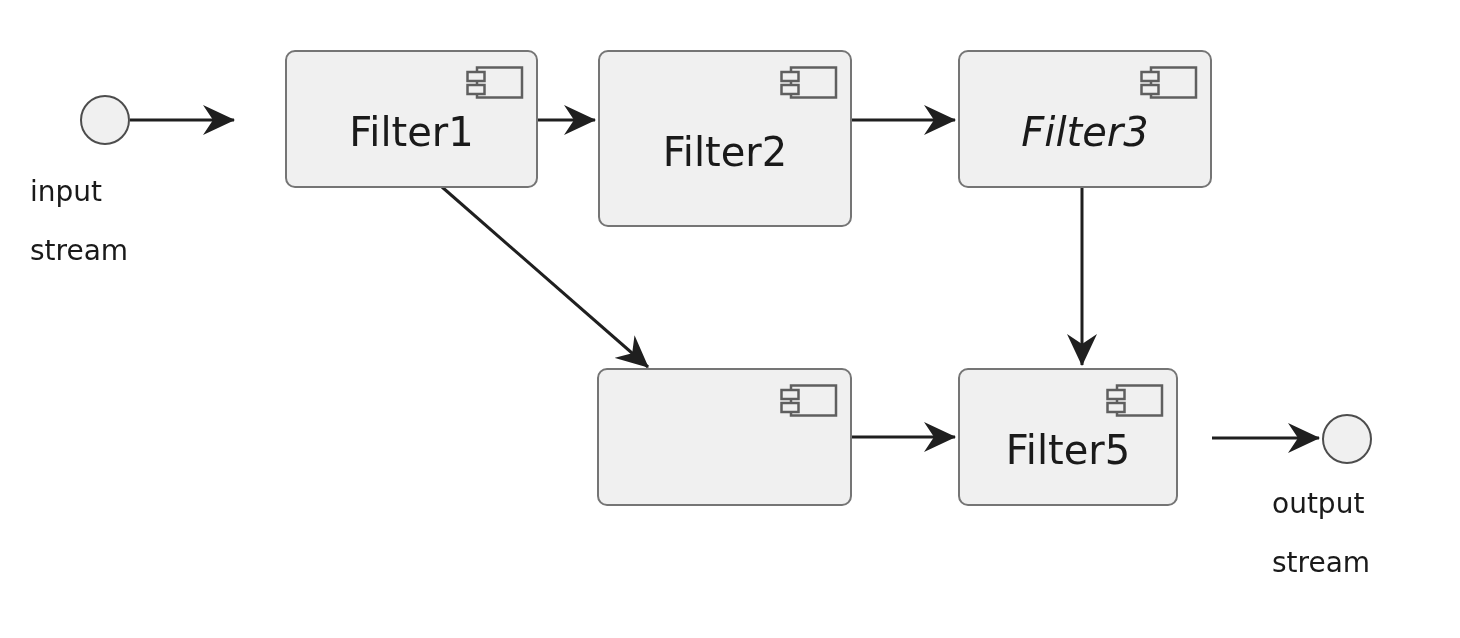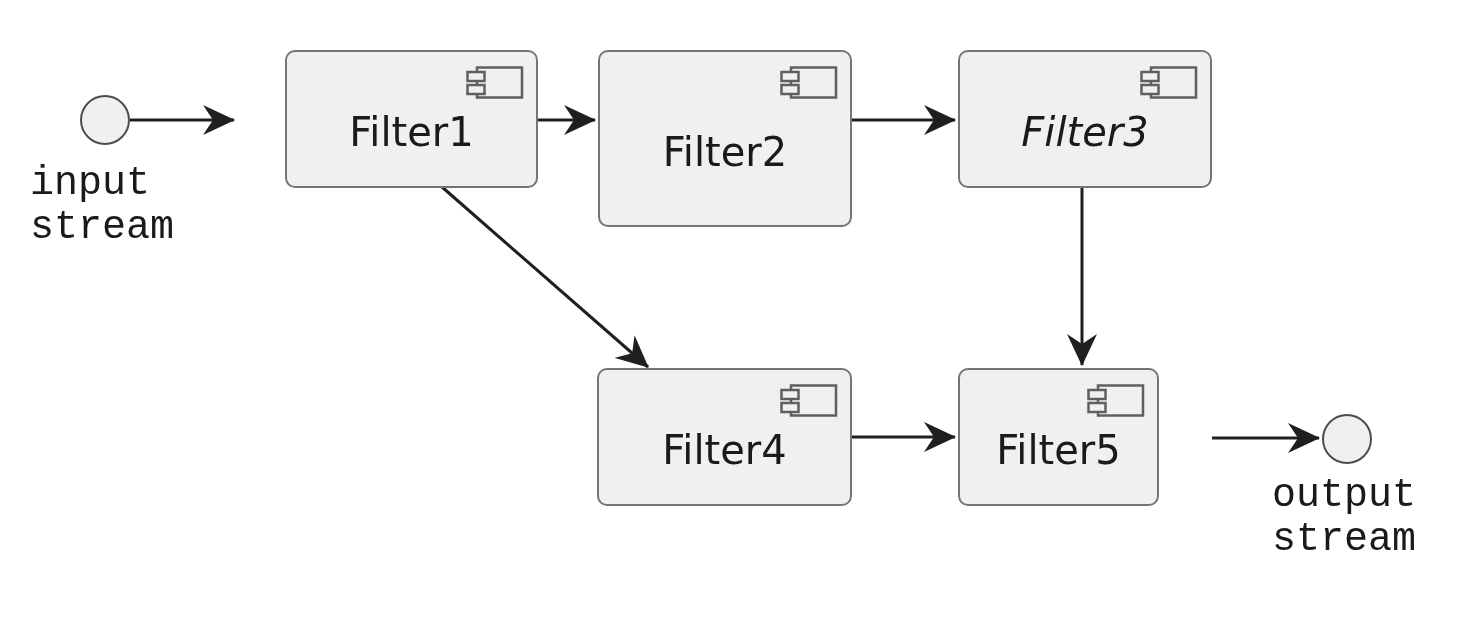--- a/index.html
+++ b/index.html
@@ -57,25 +57,24 @@
   .stream-node{
     position:absolute;
     width:50px;height:50px;
     border-radius:50%;
     background:var(--box-fill);
     border:2.5px solid var(--node-border);
     box-sizing:border-box;
   }
   .stream-label{
     position:absolute;
-    font-size:40px;
-    line-height:44px;
+    font-size:28px;
+    line-height:59px;
     color:var(--text);
     white-space:pre-line;
-    font-family:Liberation Mono, monospace;
   }
 </style>
 </head>
 <body>
 
 <div class="canvas">
 
   <svg class="edges-layer" width="1460" height="638" viewBox="0 0 1460 638" xmlns="http://www.w3.org/2000/svg">
     <defs>
       <marker id="arrow" markerWidth="34" markerHeight="30" refX="31" refY="15" orient="auto" markerUnits="userSpaceOnUse">
@@ -121,24 +120,23 @@
     </svg>
     <span class="comp-label">Filter3</span>
   </div>
 
   <div class="component" style="left:597px;top:368px;width:255px;height:138px;">
     <svg class="comp-icon" width="58" height="33" viewBox="0 0 58 33">
       <rect class="icon-shape" x="11" y="1.5" width="45" height="30"></rect>
       <rect class="icon-shape" x="1.5" y="6" width="17" height="9"></rect>
       <rect class="icon-shape" x="1.5" y="19" width="17" height="9"></rect>
     </svg>
-    <span class="comp-label">Filter4</span>
   </div>
 
-  <div class="component" style="left:958px;top:368px;width:201px;height:138px;">
+  <div class="component" style="left:958px;top:368px;width:220px;height:138px;">
     <svg class="comp-icon" width="58" height="33" viewBox="0 0 58 33">
       <rect class="icon-shape" x="11" y="1.5" width="45" height="30"></rect>
       <rect class="icon-shape" x="1.5" y="6" width="17" height="9"></rect>
       <rect class="icon-shape" x="1.5" y="19" width="17" height="9"></rect>
     </svg>
     <span class="comp-label">Filter5</span>
   </div>
 
   <div class="stream-node" style="left:1322px;top:414px;"></div>
   <div class="stream-label" style="left:1272px;top:474px;">output

